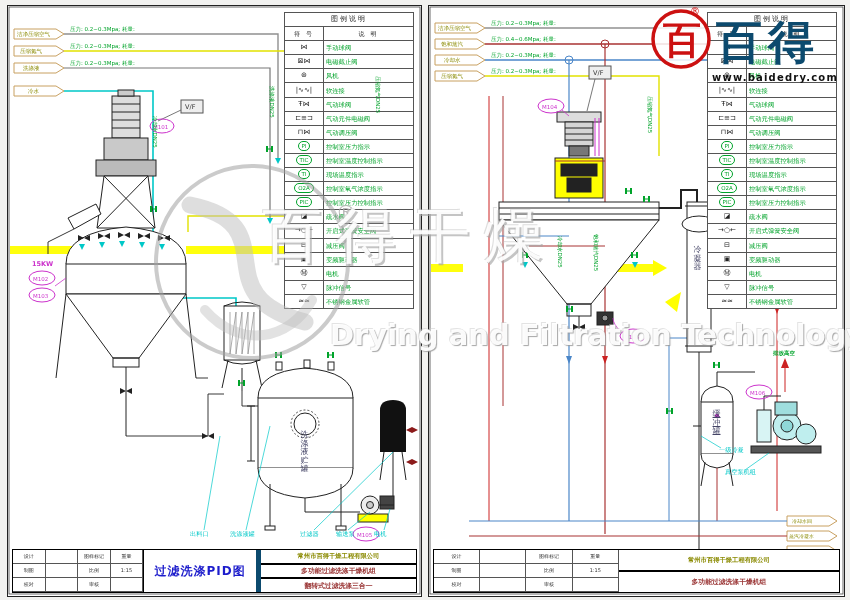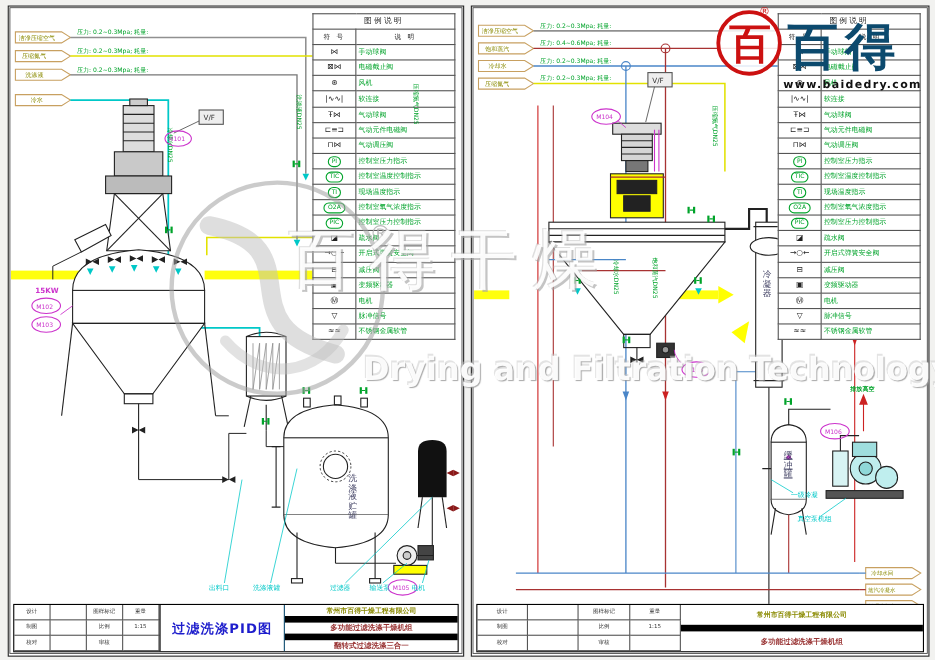--- a/index.html
+++ b/index.html
@@ -18,25 +18,25 @@
   .legend .sym{width:34px;text-align:center;color:#222;font-size:7px;}
   .legend .desc{color:#00a32a;font-size:6.3px;white-space:nowrap;overflow:hidden;}
   .legend .inst span{display:inline-block;border:1px solid #00a32a;border-radius:7px;
           padding:0 3px;color:#00a32a;font-size:5.5px;line-height:8px;}
   
   .tb{position:absolute;left:4px;right:4px;bottom:3px;height:42px;display:flex;
       border:1px solid #000;background:#fff;z-index:4;font-size:5px;color:#333;}
   .tb-left{flex:1.05;display:grid;grid-template-columns:1fr 1fr 1fr 1fr;grid-template-rows:1fr 1fr 1fr;}
   .tb-left div{border-right:1px solid #555;border-bottom:1px solid #555;overflow:hidden;
       text-align:center;line-height:13px;}
-  .tb-mid{flex:.9;border-right:1px solid #0c4a6e;border-left:1px solid #000;display:flex;
+  .tb-mid{flex:.9;border-right:5px solid #0c4a6e;border-left:1px solid #000;display:flex;
       align-items:center;justify-content:center;}
   .tb-title{color:#1d1dcc;font-weight:bold;font-size:12px;letter-spacing:1px;white-space:nowrap;}
   .tb-right{flex:1.25;display:flex;flex-direction:column;}
-  .tb-right div{flex:1;border-bottom:6px solid #000000;display:flex;align-items:center;
+  .tb-right div{flex:1;border-bottom:2px solid #000000;display:flex;align-items:center;
       justify-content:center;white-space:nowrap;overflow:hidden;}
   .tb-right div:last-child{border-bottom:none;}
   .tb-company{color:#8a8a00;font-size:6.3px;font-weight:bold;}
   .tb-product,.tb-model{color:#993333;font-size:6.8px;font-weight:bold;}
   
   .vtext{position:absolute;width:9px;font-size:8px;line-height:8.5px;word-break:break-all;
          color:#555;z-index:3;text-align:center;}
   .rlabel{position:absolute;color:#00a32a;font-size:5.5px;white-space:nowrap;
           transform:rotate(90deg);transform-origin:left top;z-index:3;}
   .clabel{position:absolute;color:#00c8c8;font-size:6.2px;white-space:nowrap;z-index:3;}
@@ -320,21 +320,21 @@
     <tr>
           <td class="sym">≈≈</td>
           <td class="desc">不锈钢金属软管</td>
         </tr>
   </tbody>
     </table>
 
   <div class="rlabel" style="left:150px;top:110px">冷却水DN25</div>
   <div class="rlabel" style="left:267px;top:80px">洗涤液DN25</div>
   <div class="rlabel" style="left:373px;top:70px">压缩氮气DN25</div>
-  <div class="vtext" style="left:308px;top:425px;color:#446;">洗涤液贮罐</div>
+  <div class="vtext" style="left:292px;top:425px;color:#446;">洗涤液贮罐</div>
   <div class="clabel" style="left:182px;top:524px">出料口</div>
   <div class="clabel" style="left:222px;top:524px">洗涤液罐</div>
   <div class="clabel" style="left:292px;top:524px">过滤器</div>
   <div class="clabel" style="left:328px;top:524px">输送泵</div>
   <div class="clabel" style="left:366px;top:524px">电机</div>
 
   <div class="tb">
     <div class="tb-left">
       <div>设计</div>
         <div></div>

